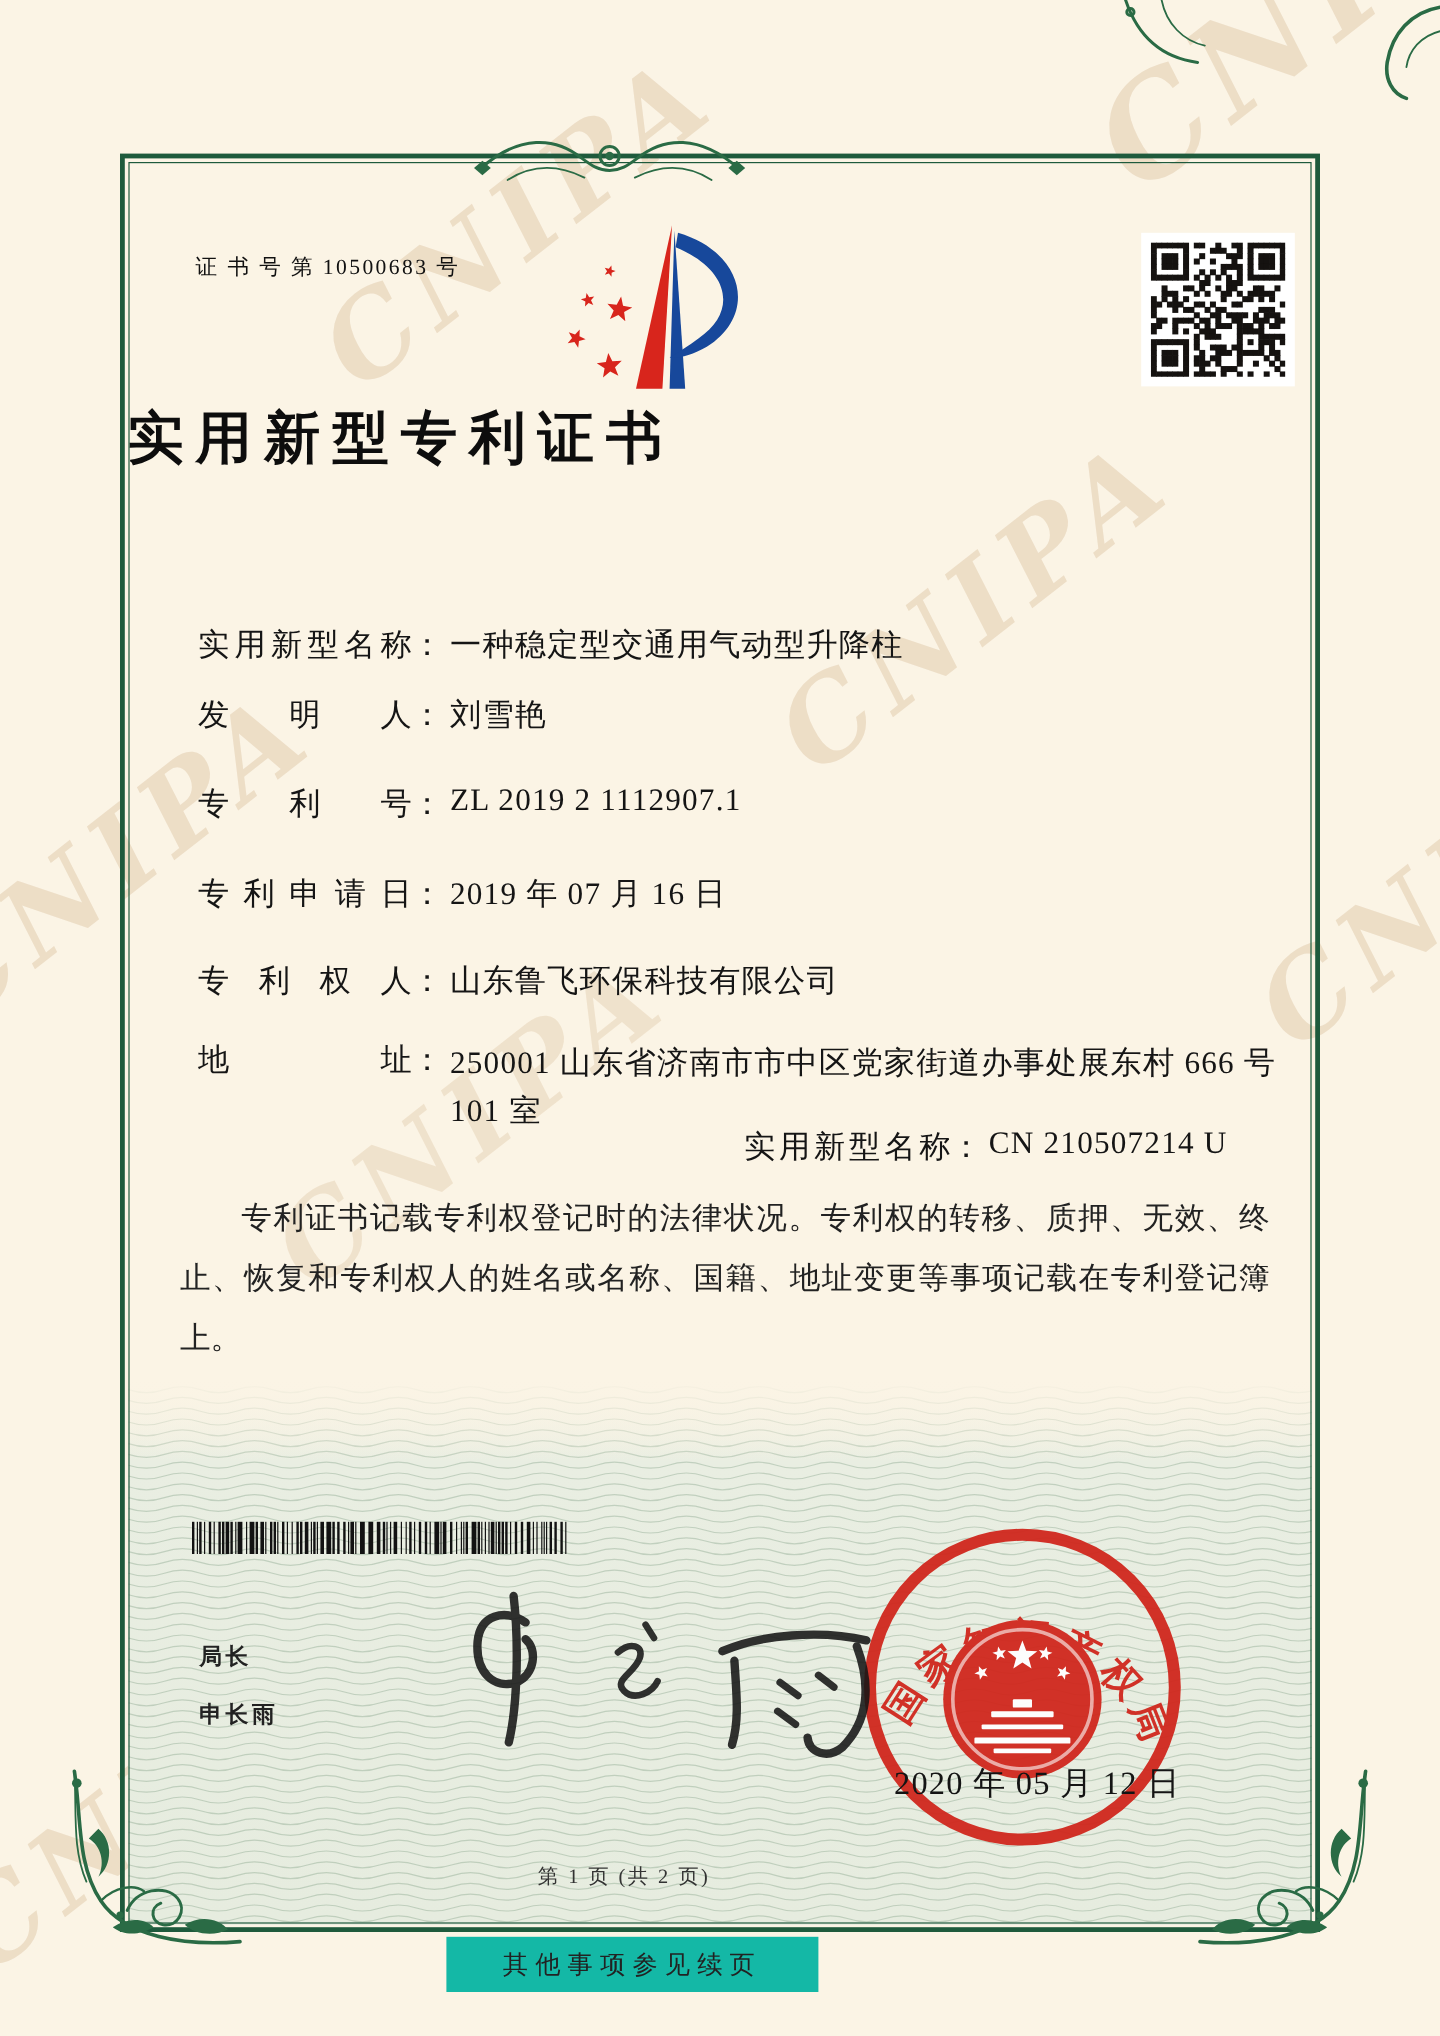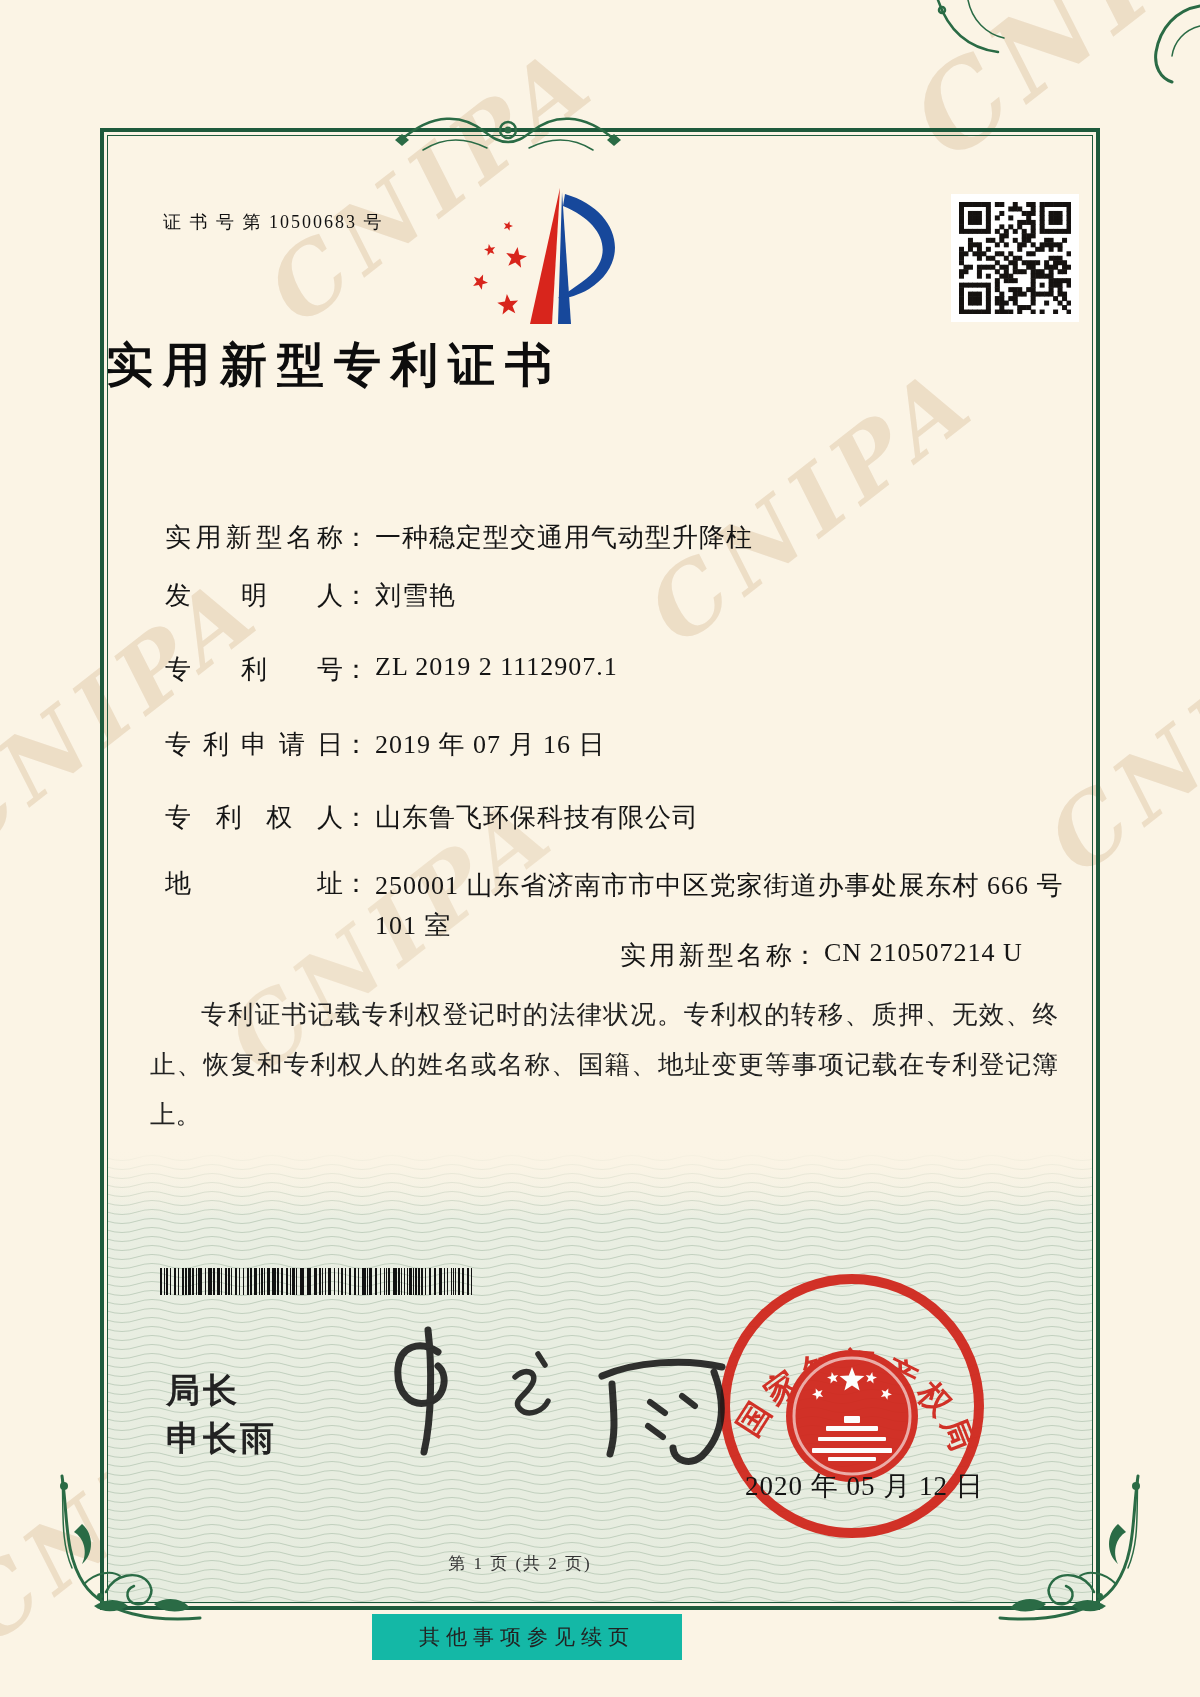--- a/index.html
+++ b/index.html
@@ -41,21 +41,21 @@
 
   
   #paras{left:150px;top:990px;width:908px;z-index:5;font-size:25.5px;line-height:50px;
      text-align:justify;color:#222;}
   #paras p{margin:0;text-indent:2em;}
 
   
   #barcode{left:160px;top:1268px;z-index:5;}
 
   
-  .officer{position:absolute;left:166px;font-size:34px;font-weight:bold;
+  .officer{position:absolute;left:166px;font-size:19px;font-weight:bold;
      font-family:"Liberation Sans","DejaVu Sans",sans-serif;color:#222;z-index:5;letter-spacing:3px;}
   #officer-title{top:1368px;}
   #officer-name{top:1416px;}
   #signature{left:350px;top:1322px;z-index:5;}
 
   
   #seal{left:714px;top:1268px;z-index:4;opacity:.94;}
   #seal-date{left:745px;top:1468px;width:220px;text-align:center;font-size:27px;color:#141414;
      z-index:5;white-space:nowrap;letter-spacing:1px;}
 

